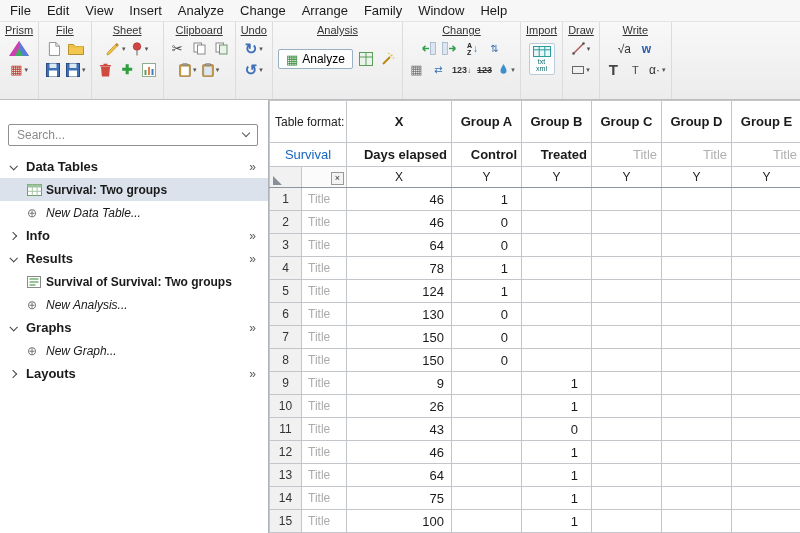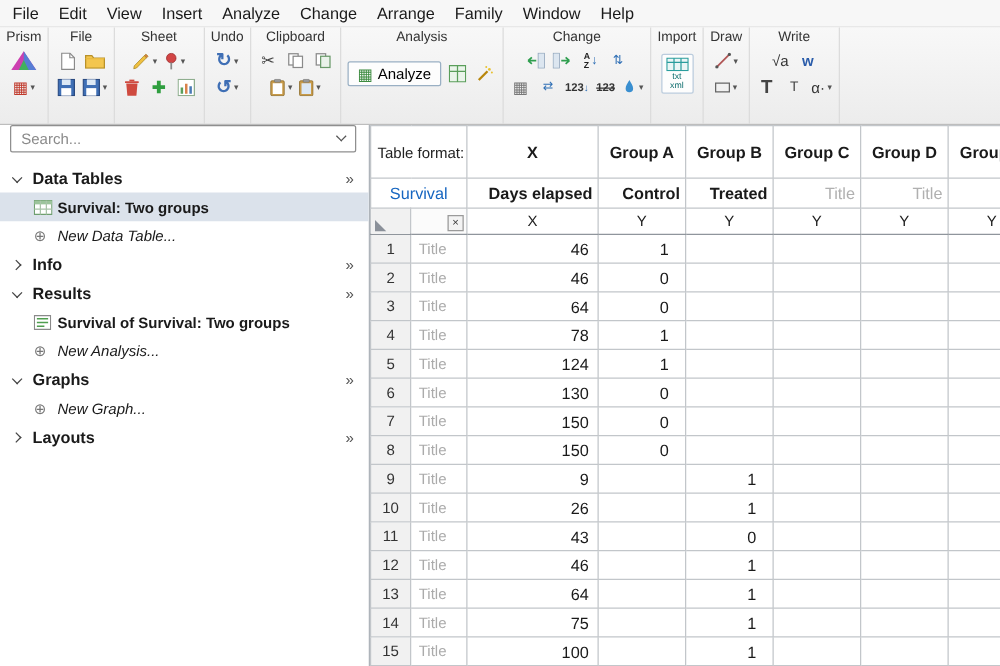--- a/index.html
+++ b/index.html
@@ -10,21 +10,21 @@
   
   .menu-bar{height:22px;background:#f7f7f7;display:flex;align-items:stretch;
     padding-left:2px;border-bottom:1px solid #e4e4e4;flex:none;}
   .menu-item{font-size:13px;padding:3px 8px;display:flex;align-items:center;cursor:default;}
 
   
   .toolbar{height:78px;flex:none;display:flex;align-items:stretch;
     background:linear-gradient(#f8f8f8,#ececec);border-bottom:1px solid #bdbdbd;}
   .tb-section{display:flex;flex-direction:column;align-items:center;
     padding:2px 5px 1px 5px;border-right:1px solid #dcdcdc;flex:none;}
-  .tb-label{font-size:11px;color:#333;height:14px;line-height:13px;}
+  .tb-label{font-size:11px;color:#333;height:14px;line-height:13px;text-decoration:underline;}
   .tb-row{display:flex;align-items:center;justify-content:center;gap:5px;height:21px;}
   .tbtn{display:inline-flex;align-items:center;justify-content:center;min-width:17px;
     height:19px;border-radius:2px;cursor:default;}
   .gi{font-size:13px;line-height:13px;}
   .gi.red{color:#c0392b;}
   .gi.green{color:#3d8b40;}
   .gi.blue{color:#3f6fb5;font-size:15px;font-weight:bold;}
   .gi.gray{color:#777;}
   .dd{font-size:7px;color:#555;margin-left:2px;}
   .plus-glyph{color:#2f9e3f;font-size:13px;font-weight:bold;}
@@ -45,22 +45,22 @@
   .rect-glyph{width:12px;height:8px;border:1.5px solid #666;display:inline-block;}
   .wtxt{font-size:12px;color:#333;}
   .wtxt.blue{color:#2a5caa;font-weight:bold;}
   .wtxt.tlarge{font-size:15px;font-weight:bold;color:#444;}
   .wtxt.tsmall{font-size:11px;color:#444;}
 
   
   .main{flex:1;display:flex;overflow:hidden;}
 
   
-  .sidebar{width:296px;flex:none;border-right:1px solid #aeb4ba;background:#fff;
-    padding-top:0;overflow:hidden;}
+  .sidebar{width:269px;flex:none;border-right:1px solid #aeb4ba;background:#fff;
+    padding-top:24px;overflow:hidden;}
   .search-wrap{position:relative;margin:0 10px 9px 8px;}
   .search-input{width:100%;height:22px;border:1px solid #8f8f8f;border-radius:2px;
     padding:0 22px 0 8px;font-size:12px;font-family:"Liberation Sans",sans-serif;color:#444;}
   .search-input::placeholder{color:#8a8a8a;}
   .s-chev{position:absolute;right:9px;top:6px;width:6px;height:6px;
     border-right:1.5px solid #555;border-bottom:1.5px solid #555;transform:rotate(45deg);}
   .tree-section{display:flex;align-items:center;height:23px;padding:0 12px 0 10px;
     font-size:13px;font-weight:bold;cursor:default;}
   .chev{display:inline-block;width:6px;height:6px;border-right:1.6px solid #444;
     border-bottom:1.6px solid #444;margin-right:10px;flex:none;}
@@ -206,36 +206,20 @@
               <rect x=".5" y=".5" width="13" height="13" fill="#fff" stroke="#8fae8f"></rect>
               <rect x="2.5" y="7" width="2" height="5" fill="#5a9e5a"></rect>
               <rect x="6" y="4" width="2" height="8" fill="#d9824a"></rect>
               <rect x="9.5" y="6" width="2" height="6" fill="#4a7ab5"></rect>
             </svg>
           </span>
       </div>
     </div>
 
     <div class="tb-section">
-      <div class="tb-label">Undo</div>
-      <div class="tb-row">
-        <span class="tbtn">
-            <span class="gi blue">↻</span>
-            <span class="dd">▾</span>
-          </span>
-      </div>
-      <div class="tb-row">
-        <span class="tbtn">
-            <span class="gi blue">↺</span>
-            <span class="dd">▾</span>
-          </span>
-      </div>
-    </div>
-
-    <div class="tb-section">
       <div class="tb-label">Clipboard</div>
       <div class="tb-row">
         <span class="tbtn">
             <span class="scissors">✂</span>
           </span>
         <span class="tbtn">
             <svg width="13" height="13" viewBox="0 0 13 13">
               <rect x="1" y="1" width="7.5" height="9" fill="#fff" stroke="#8a8a8a"></rect>
               <rect x="4.5" y="3" width="7.5" height="9" fill="#fff" stroke="#8a8a8a"></rect>
             </svg>
@@ -255,20 +239,36 @@
               <rect x="2.2" y="3.6" width="7.6" height="8.6" fill="#fff"></rect>
             </svg>
             <span class="dd">▾</span>
           </span>
         <span class="tbtn">
             <svg width="12" height="14" viewBox="0 0 12 14">
               <rect x=".6" y="1.6" width="10.8" height="12" rx="1" fill="#c89b4a" stroke="#8a6a28" stroke-width=".6"></rect>
               <rect x="3.6" y=".4" width="4.8" height="2.4" rx=".5" fill="#9a9a9a" stroke="#6a6a6a" stroke-width=".4"></rect>
               <rect x="2.2" y="3.6" width="7.6" height="8.6" fill="#dce8f5"></rect>
             </svg>
+            <span class="dd">▾</span>
+          </span>
+      </div>
+    </div>
+
+    <div class="tb-section">
+      <div class="tb-label">Undo</div>
+      <div class="tb-row">
+        <span class="tbtn">
+            <span class="gi blue">↻</span>
+            <span class="dd">▾</span>
+          </span>
+      </div>
+      <div class="tb-row">
+        <span class="tbtn">
+            <span class="gi blue">↺</span>
             <span class="dd">▾</span>
           </span>
       </div>
     </div>
 
     <div class="tb-section" style="justify-content:flex-start">
       <div class="tb-label">Analysis</div>
       <div class="tb-row" style="height:42px">
         <button class="analyze-btn">
             <span class="gi green">▦</span>

